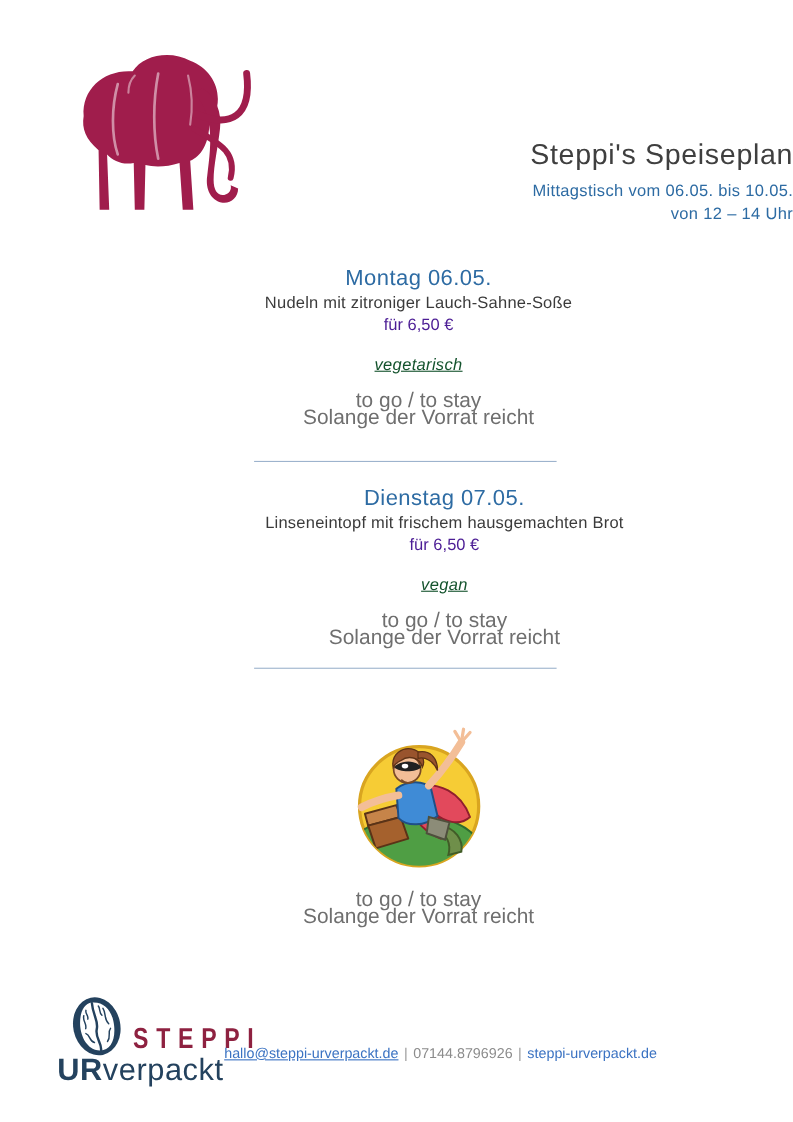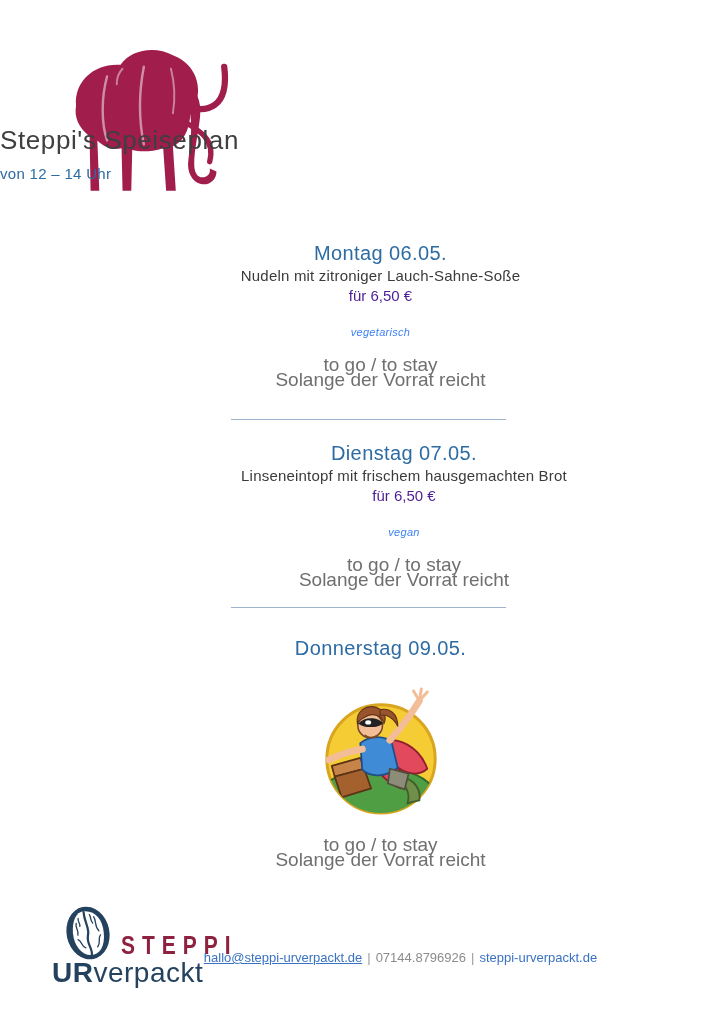--- a/index.html
+++ b/index.html
@@ -2,38 +2,38 @@
 <html><head>
 <meta charset="utf-8">
 <style>
   * { margin:0; padding:0; box-sizing:border-box; }
   html,body { background:#ffffff; }
   body {
     width:721px; height:1020px; position:relative; overflow:hidden;
     font-family:"Liberation Sans", sans-serif; color:#3b3b3b;
   }
   .abs { position:absolute; }
-  .ctr { left:0; right:0; text-align:left; }
+  .ctr { left:0; right:0; text-align:right; }
 
   
   .mammoth-svg { left:46px; top:30px; width:186px; height:184px; }
   .title { top:124px; font-size:26px; line-height:32px; font-weight:500;
            color:#3f3f3f; letter-spacing:0.6px; }
   .subtitle { top:163px; font-size:15px; line-height:21px; color:#2d6ba3;
               letter-spacing:0.3px; }
 
   
   .day-section { position:absolute; left:0; right:0; text-align:center;margin-left:40px; }
   .sec-1 { top:240px; } .sec-2 { top:440px;padding-left:47px; } .sec-3 { top:635px; }
   .day-heading { font-size:20px; line-height:26px; font-weight:500;
                  color:#2d6ba3; letter-spacing:0.4px; }
   .dish  { font-size:15px; line-height:20px; color:#3b3b3b; letter-spacing:0.2px; }
   .price { font-size:15px; line-height:20px; color:#4c1d95;text-align:center; }
-  .diet  { font-size:11px; line-height:20px; font-style:italic; color:#3b82f6;
-           margin-top:16px; letter-spacing:0.3px; }
+  .diet  { font-size:15px; line-height:20px; font-style:italic; color:#14532d;
+           margin-top:16px; letter-spacing:0.3px;text-decoration:underline; }
   .notes { margin-top:16px; font-size:19px; line-height:14.5px; color:#6f6f6f; }
   .sec-3 .dish { margin-top:20px; }
   .sec-3 .illu-wrap { margin-top:25px; height:131px; }
   .sec-3 .notes { margin-top:21px; }
   .hero-svg { width:142px; height:131px; display:inline-block; }
 
   .divider { height:0; border-top:1.6px solid #9db3cd; left:231px; width:275px; }
   .div-1 { top:419px; } .div-2 { top:607px; }
 
   
@@ -73,20 +73,21 @@
     <path fill="none" stroke="#ffffff" stroke-opacity="0.5" stroke-width="2.5" d="M62,48 C56,70 56,96 62,114"></path>
     <path fill="none" stroke="#ffffff" stroke-opacity="0.5" stroke-width="2.5" d="M100,38 C95,64 95,94 100,118"></path>
     <path fill="none" stroke="#ffffff" stroke-opacity="0.45" stroke-width="2" d="M128,40 C132,56 132,74 130,86"></path>
     <path fill="none" stroke="#ffffff" stroke-opacity="0.45" stroke-width="2" d="M78,40 C74,44 72,50 72,56"></path>
   </g>
 </svg>
 
 <h1 class="abs ctr title">Steppi's Speiseplan</h1>
 
 <div class="abs ctr subtitle">
+  <div>Mittagstisch vom 06.05. bis 10.05.</div>
   <div>von 12 – 14 Uhr</div>
 </div>
 
 <section class="day-section sec-1">
   <h2 class="day-heading">Montag 06.05.</h2>
   <div class="dish">Nudeln mit zitroniger Lauch-Sahne-Soße</div>
   <div class="price">für 6,50 €</div>
   <div class="diet">vegetarisch</div>
   <div class="notes">
     <div>to go / to stay</div>
@@ -101,21 +102,20 @@
   <div class="price">für 6,50 €</div>
   <div class="diet">vegan</div>
   <div class="notes">
     <div>to go / to stay</div>
     <div>Solange der Vorrat reicht</div>
   </div>
 </section>
 <div class="abs divider div-2"></div>
 
 <section class="day-section sec-3">
-  <h2 class="day-heading">Donnerstag 09.05.</h2>
 
   <div class="illu-wrap">
     <svg class="hero-svg" viewBox="0 0 142 133" xmlns="http://www.w3.org/2000/svg" aria-hidden="true">
       <defs>
           <clipPath id="circ">
             <circle cx="71" cy="74" r="55"></circle>
           </clipPath>
         </defs>
       <circle cx="71" cy="74" r="55" fill="#f6cc35" stroke="#d9a520" stroke-width="3"></circle>
       <g clip-path="url(#circ)">

